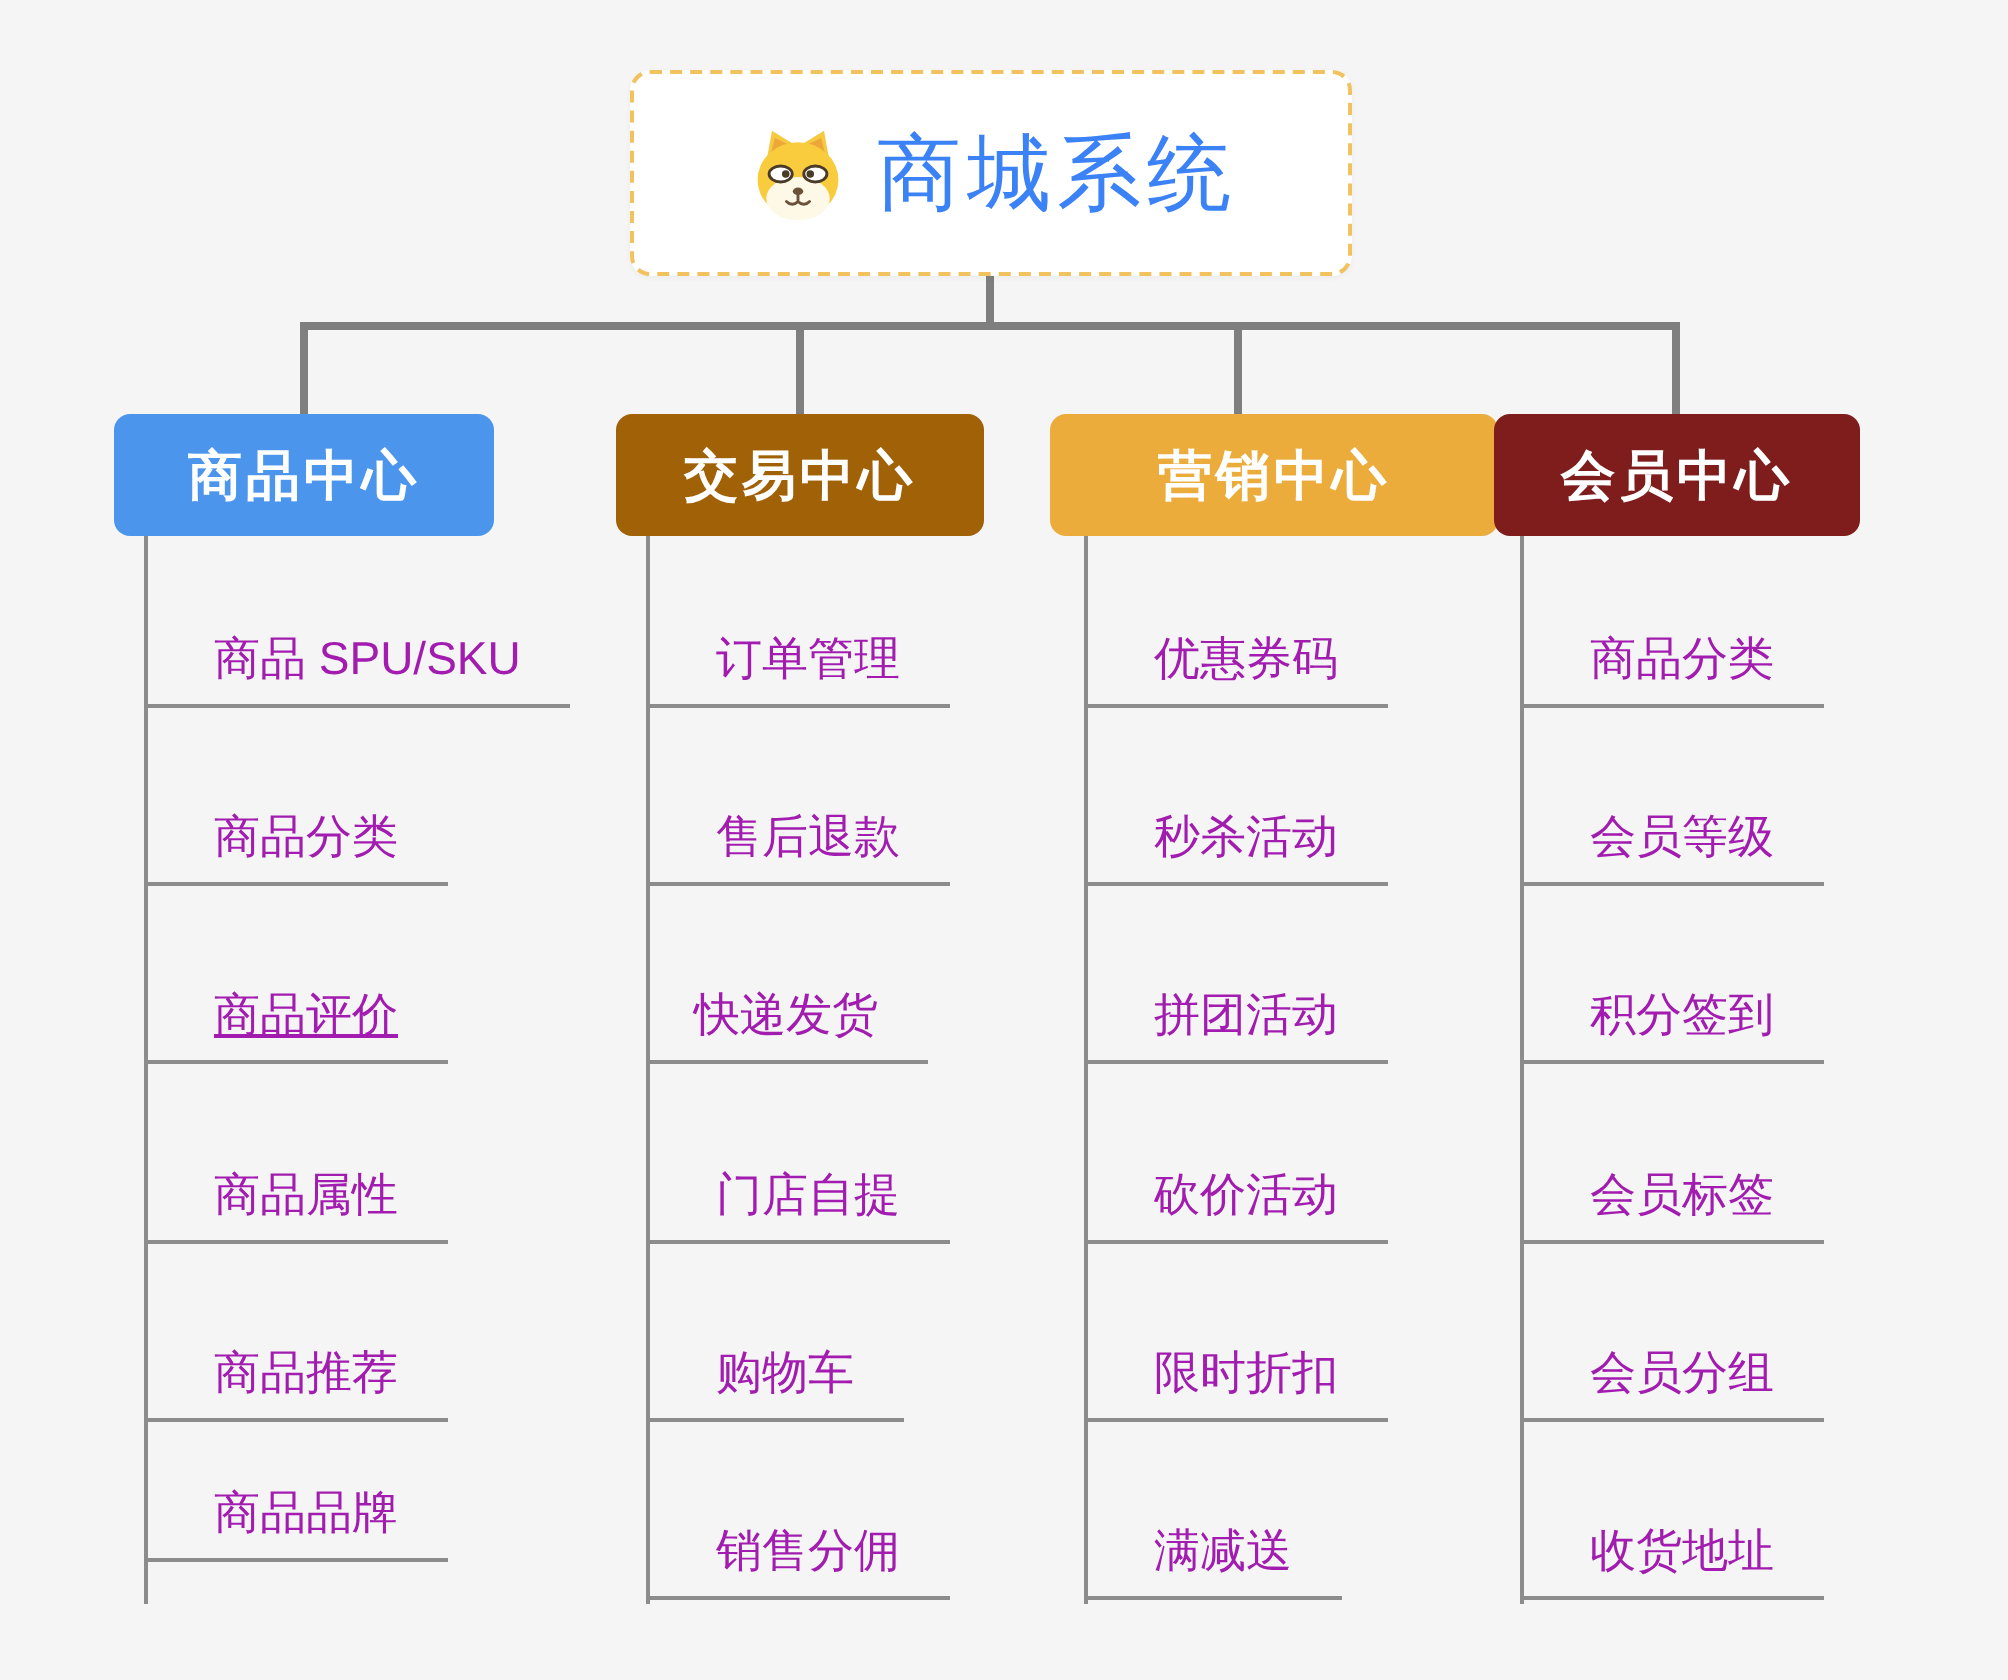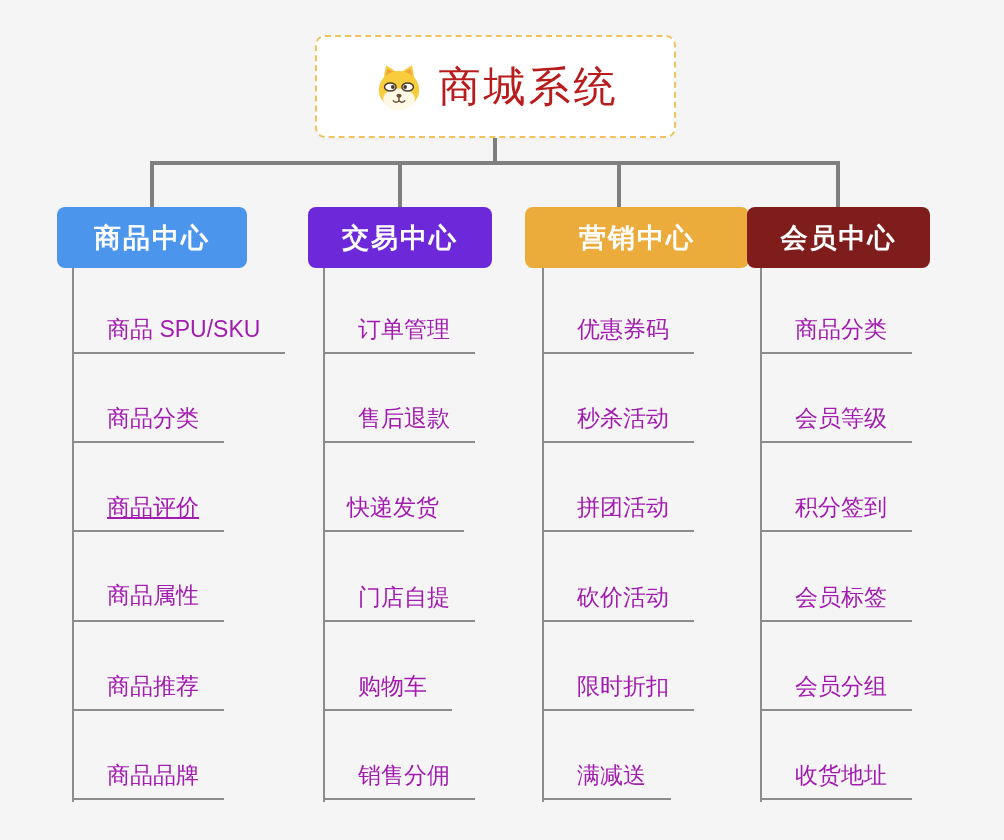--- a/index.html
+++ b/index.html
@@ -18,21 +18,21 @@
     position:absolute;left:315px;top:35px;width:361px;height:103px;
     background:#ffffff;
     border:2px dashed #f2c25e;
     border-radius:10px;
     box-sizing:border-box;
     display:flex;align-items:center;justify-content:center;gap:14px;
     box-shadow:0 1px 3px rgba(0,0,0,0.04);
   }
   .root-title{
     font-size:42px;
-    color:#b91c1c;
+    color:#3b82f6;
     letter-spacing:3px;
     white-space:nowrap;
   }
   .root-icon{width:52px;height:52px;display:block;}
   
   .line{position:absolute;background:#7f7f7f;}
   .trunk{position:absolute;width:2px;background:#8c8c8c;}
   
   .branch-header{
     position:absolute;top:207px;height:61px;
@@ -88,36 +88,36 @@
       <circle cx="44.5" cy="36" r="2.6" fill="#4a3b28"></circle>
       <ellipse cx="36" cy="48" rx="3.6" ry="2.6" fill="#6b513a"></ellipse>
       <path d="M36 48 L36 54 M28 55 Q32 59 36 55 Q40 59 44 55" fill="none" stroke="#6b513a" stroke-width="2" stroke-linecap="round"></path>
     </svg>
     <span class="root-title">商城系统</span>
   </div>
 
   <div class="branch-header" style="left: 57px; width: 190px; background-color: rgb(75, 149, 236);">
     <span>商品中心</span>
   </div>
-  <div class="branch-header" style="left: 308px; width: 184px; background-color: #6d28d9;">
+  <div class="branch-header" style="left: 308px; width: 184px; background-color: #a16207;">
     <span>交易中心</span>
   </div>
   <div class="branch-header" style="left: 525px; width: 224px; background-color: rgb(235, 172, 60);">
     <span>营销中心</span>
   </div>
   <div class="branch-header" style="left: 747px; width: 183px; background-color: #7f1d1d;">
     <span>会员中心</span>
   </div>
 
   <div class="leaf" style="left:72px;top:306px;">商品 SPU/SKU</div>
   <div class="leaf" style="left:72px;top:395px;">商品分类</div>
   <div class="leaf" style="left:72px;top:484px;text-decoration:underline;">商品评价</div>
-  <div class="leaf" style="left:72px;top:574px;font-family:Liberation Mono, monospace;">商品属性</div>
+  <div class="leaf" style="left:72px;top:574px;">商品属性</div>
   <div class="leaf" style="left:72px;top:663px;">商品推荐</div>
-  <div class="leaf" style="left:72px;top:752px;">商品品牌</div>
+  <div class="leaf" style="left:72px;top:733px;">商品品牌</div>
 
   <div class="leaf" style="left:323px;top:306px;">订单管理</div>
   <div class="leaf" style="left:323px;top:395px;">售后退款</div>
   <div class="leaf" style="left:323px;top:484px;padding-left:24px;">快递发货</div>
   <div class="leaf" style="left:323px;top:574px;">门店自提</div>
   <div class="leaf" style="left:323px;top:663px;">购物车</div>
   <div class="leaf" style="left:323px;top:752px;">销售分佣</div>
 
   <div class="leaf" style="left:542px;top:306px;">优惠券码</div>
   <div class="leaf" style="left:542px;top:395px;">秒杀活动</div>

